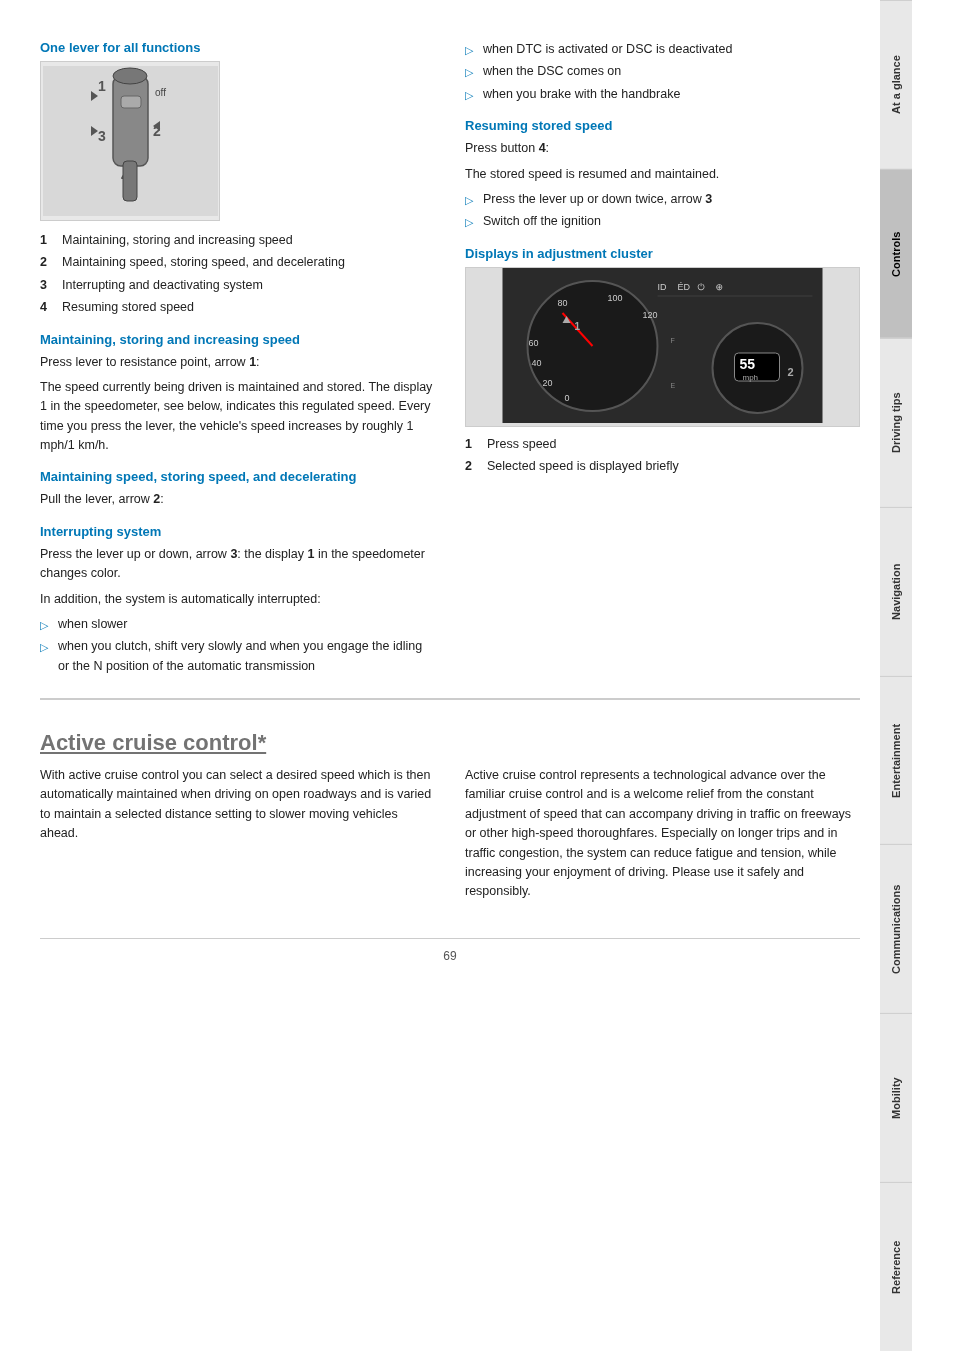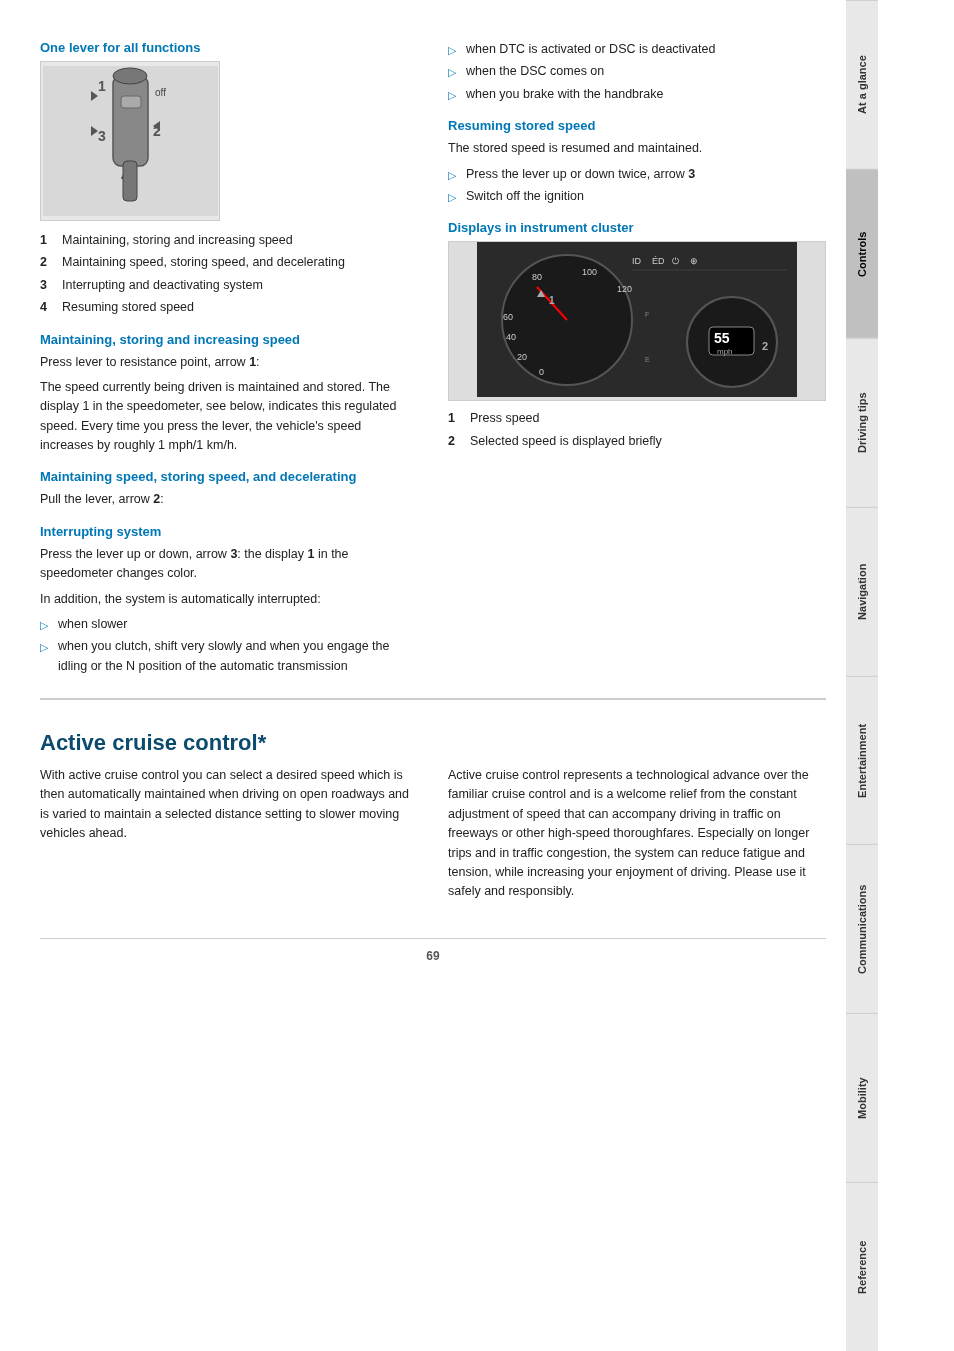--- a/index.html
+++ b/index.html
@@ -7,21 +7,21 @@
       font-family: Arial, Helvetica, sans-serif;
       font-size: 13px;
       background: #fff;
       color: #222;
       width: 954px;
       min-height: 1351px;
       position: relative;
     }
     .page-wrapper {
       display: flex;
-      width: 878px;
+      width: 954px;
       min-height: 1351px;
     }
     .main-content {
       flex: 1;
       padding: 40px 20px 40px 40px;
       max-width: 880px;
     }
     .sidebar {
       width: 32px;
       min-height: 1351px;
@@ -131,23 +131,24 @@
       background: #ddd;
       border: 1px solid #ccc;
       margin-bottom: 8px;
       position: relative;
       overflow: hidden;
     }
     
     h1.main-heading {
       font-size: 22px;
       font-weight: bold;
-      color: #0c4a6e;
+      color: #737373;
       margin: 20px 0 10px 0;
       border-top: none;
+      text-decoration: underline;
     }
     .page-footer {
       text-align: center;
       font-size: 12px;
       color: #555;
       margin-top: 30px;
       padding-top: 10px;
       border-top: 1px solid #ccc;
     }
     .bold { font-weight: bold; }
@@ -249,34 +250,37 @@
             <span class="arrow">▷</span>
             <span>when the DSC comes on</span>
           </li>
           <li>
             <span class="arrow">▷</span>
             <span>when you brake with the handbrake</span>
           </li>
         </ul>
 
         <h2 class="section-heading">Resuming stored speed</h2>
+        <p>
+          Press button <span class="bold">4</span>:
+        </p>
         <p>The stored speed is resumed and maintained.</p>
 
         <ul class="bullet-list">
           <li>
             <span class="arrow">▷</span>
             <span>Press the lever up or down twice, arrow <span class="bold">3</span></span>
           </li>
           <li>
             <span class="arrow">▷</span>
             <span>Switch off the ignition</span>
           </li>
         </ul>
 
-        <h2 class="section-heading">Displays in instrument cluster</h2>
+        <h2 class="section-heading">Displays in adjustment cluster</h2>
 
         <div class="instrument-image">
           <svg width="100%" height="155" viewBox="0 0 320 155">
 
             <rect width="320" height="155" fill="#2a2a2a"></rect>
 
             <circle cx="90" cy="78" r="65" fill="#1a1a1a" stroke="#555" stroke-width="2"></circle>
 
             <text x="55" y="38" font-size="9" fill="#ccc">80</text>
             <text x="105" y="33" font-size="9" fill="#ccc">100</text>
@@ -331,21 +335,21 @@
         <div class="left-col">
           <p>With active cruise control you can select a desired speed which is then automatically maintained when driving on open roadways and is varied to maintain a selected distance setting to slower moving vehicles ahead.</p>
         </div>
         <div class="right-col">
           <p>Active cruise control represents a technological advance over the familiar cruise control and is a welcome relief from the constant adjustment of speed that can accompany driving in traffic on freeways or other high-speed thoroughfares. Especially on longer trips and in traffic congestion, the system can reduce fatigue and tension, while increasing your enjoyment of driving. Please use it safely and responsibly.</p>
         </div>
       </div>
     </div>
 
     <div class="page-footer">
-      <div style="margin-bottom:4px;font-weight:bold;">69</div>
+      <div style="margin-bottom:4px;">69</div>
     </div>
 
   </div>
 
   <div class="sidebar">
     <div class="sidebar-tab">At a glance</div>
     <div class="sidebar-tab active">Controls</div>
     <div class="sidebar-tab">Driving tips</div>
     <div class="sidebar-tab">Navigation</div>
     <div class="sidebar-tab">Entertainment</div>

